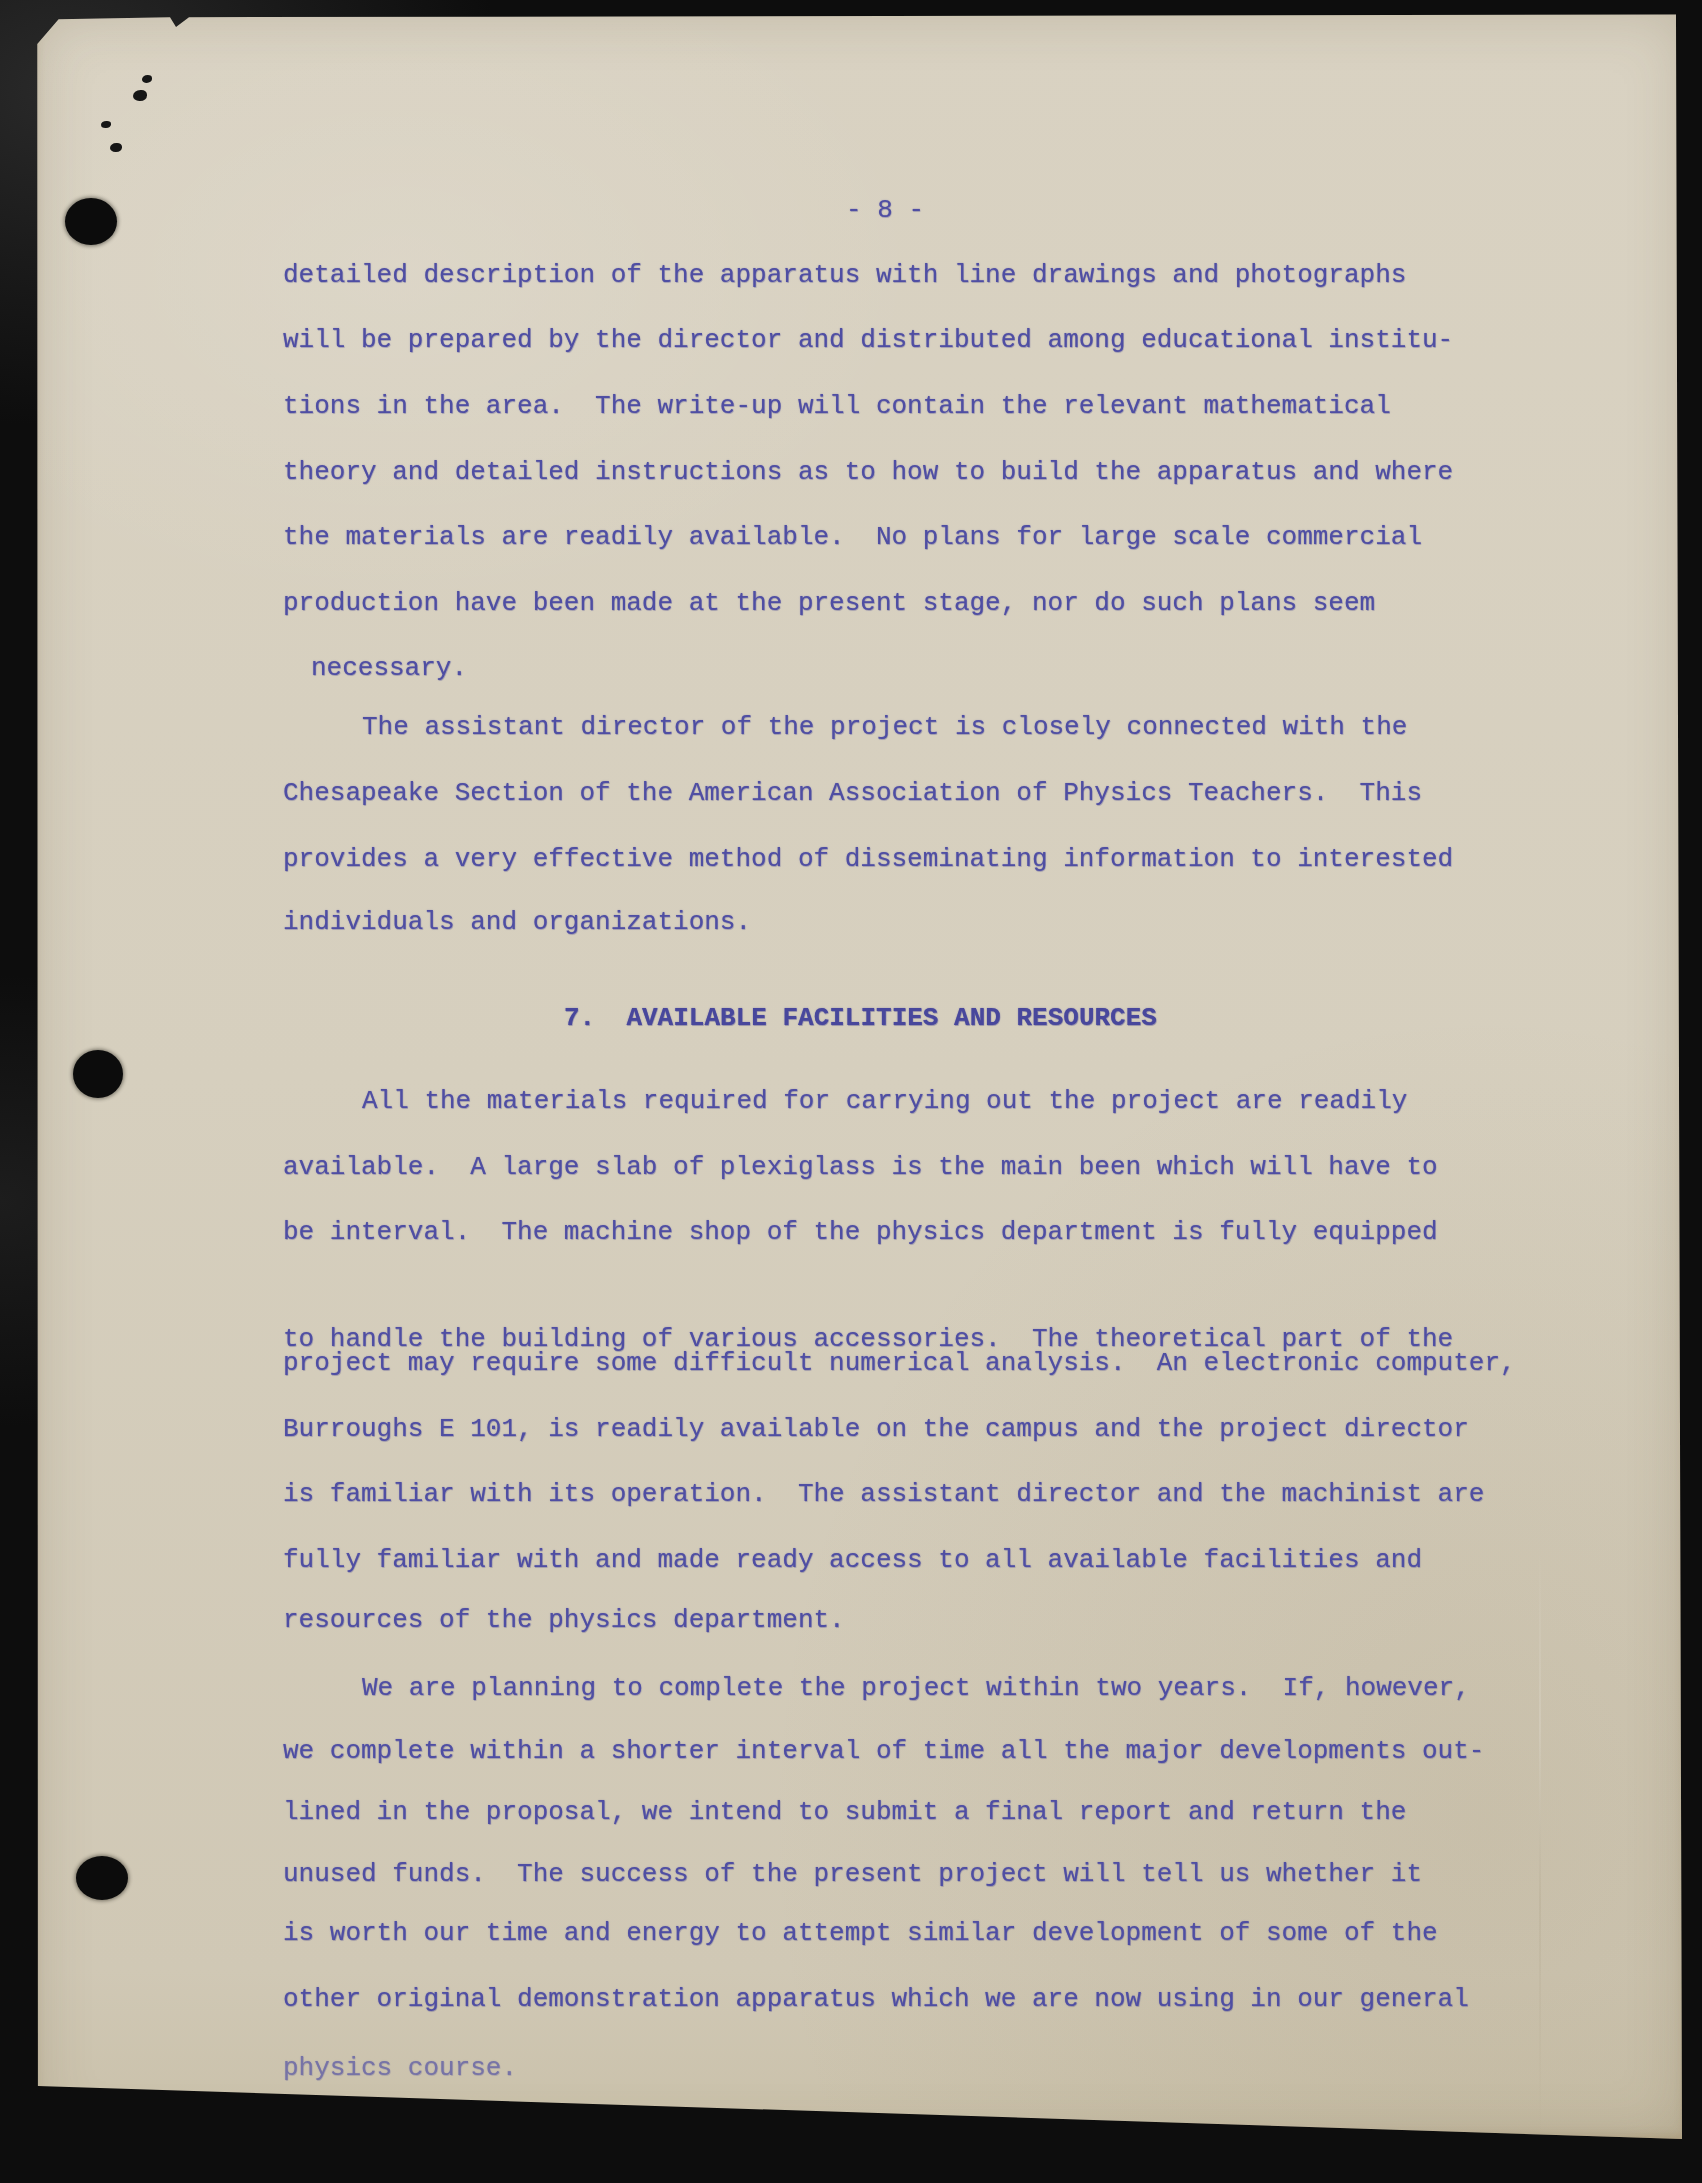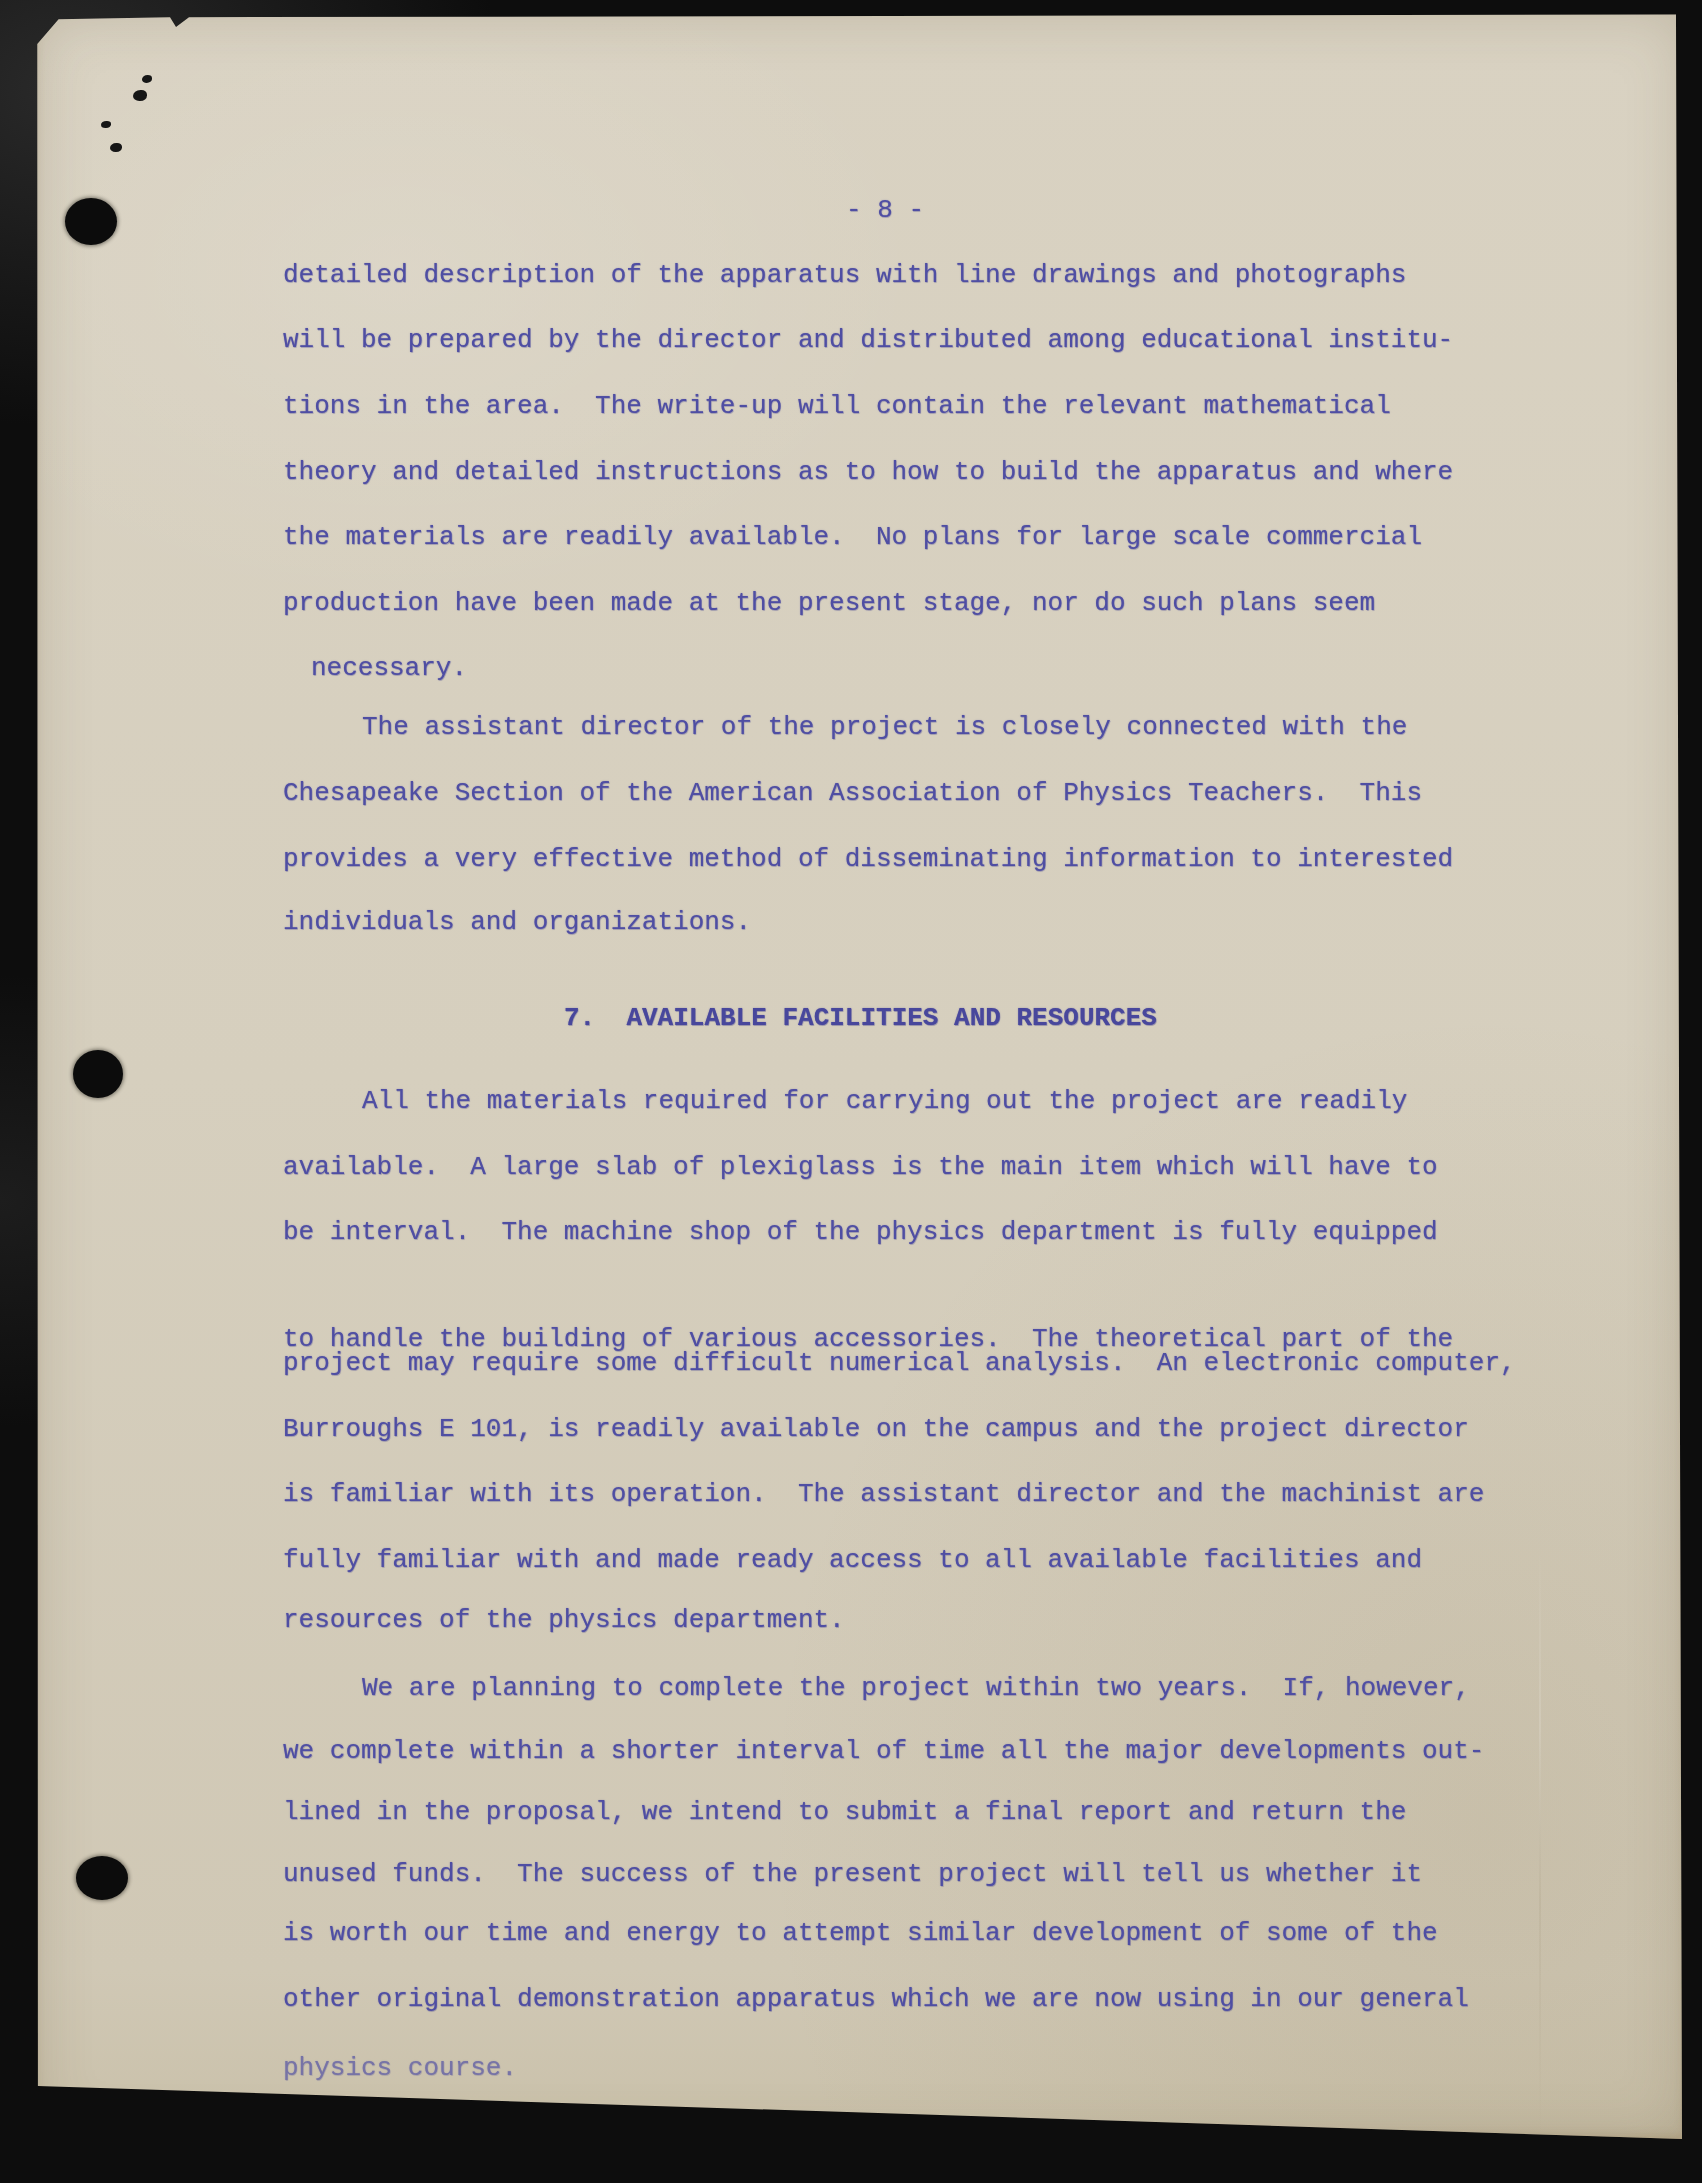--- a/index.html
+++ b/index.html
@@ -90,21 +90,21 @@
       <div class="line" style="left: 283px; top: 459px;">theory and detailed instructions as to how to build the apparatus and where</div>
       <div class="line" style="left: 283px; top: 590px;">production have been made at the present stage, nor do such plans seem</div>
       <div class="line" style="left: 283px; top: 524px;">the materials are readily available.  No plans for large scale commercial</div>
       <div class="line" style="left: 283px; top: 655px; margin-left: 28px;">necessary.</div>
       <div class="line" style="left: 362px; top: 714px;">The assistant director of the project is closely connected with the</div>
       <div class="line" style="left: 283px; top: 780px;">Chesapeake Section of the American Association of Physics Teachers.  This</div>
       <div class="line" style="left: 283px; top: 846px;">provides a very effective method of disseminating information to interested</div>
       <div class="line" style="left: 283px; top: 909px;">individuals and organizations.</div>
       <div class="line heading" style="left: 564px; top: 1005px;">7.  AVAILABLE FACILITIES AND RESOURCES</div>
       <div class="line" style="left: 362px; top: 1088px;">All the materials required for carrying out the project are readily</div>
-      <div class="line" style="left: 283px; top: 1154px;">available.  A large slab of plexiglass is the main item which will have to</div>
+      <div class="line" style="left: 283px; top: 1154px;">available.  A large slab of plexiglass is the main been which will have to</div>
       <div class="line" style="left: 283px; top: 1219px;">be interval.  The machine shop of the physics department is fully equipped</div>
       <div class="line" style="left: 283px; top: 1285px; margin-top: 41px;">to handle the building of various accessories.  The theoretical part of the</div>
       <div class="line" style="left: 283px; top: 1350px;">project may require some difficult numerical analysis.  An electronic computer,</div>
       <div class="line" style="left: 283px; top: 1416px;">Burroughs E 101, is readily available on the campus and the project director</div>
       <div class="line" style="left: 283px; top: 1481px;">is familiar with its operation.  The assistant director and the machinist are</div>
       <div class="line" style="left: 283px; top: 1547px;">fully familiar with and made ready access to all available facilities and</div>
       <div class="line" style="left: 283px; top: 1607px;">resources of the physics department.</div>
       <div class="line" style="left: 362px; top: 1675px;">We are planning to complete the project within two years.  If, however,</div>
       <div class="line" style="left: 283px; top: 1738px;">we complete within a shorter interval of time all the major developments out-</div>
       <div class="line" style="left: 283px; top: 1799px;">lined in the proposal, we intend to submit a final report and return the</div>

